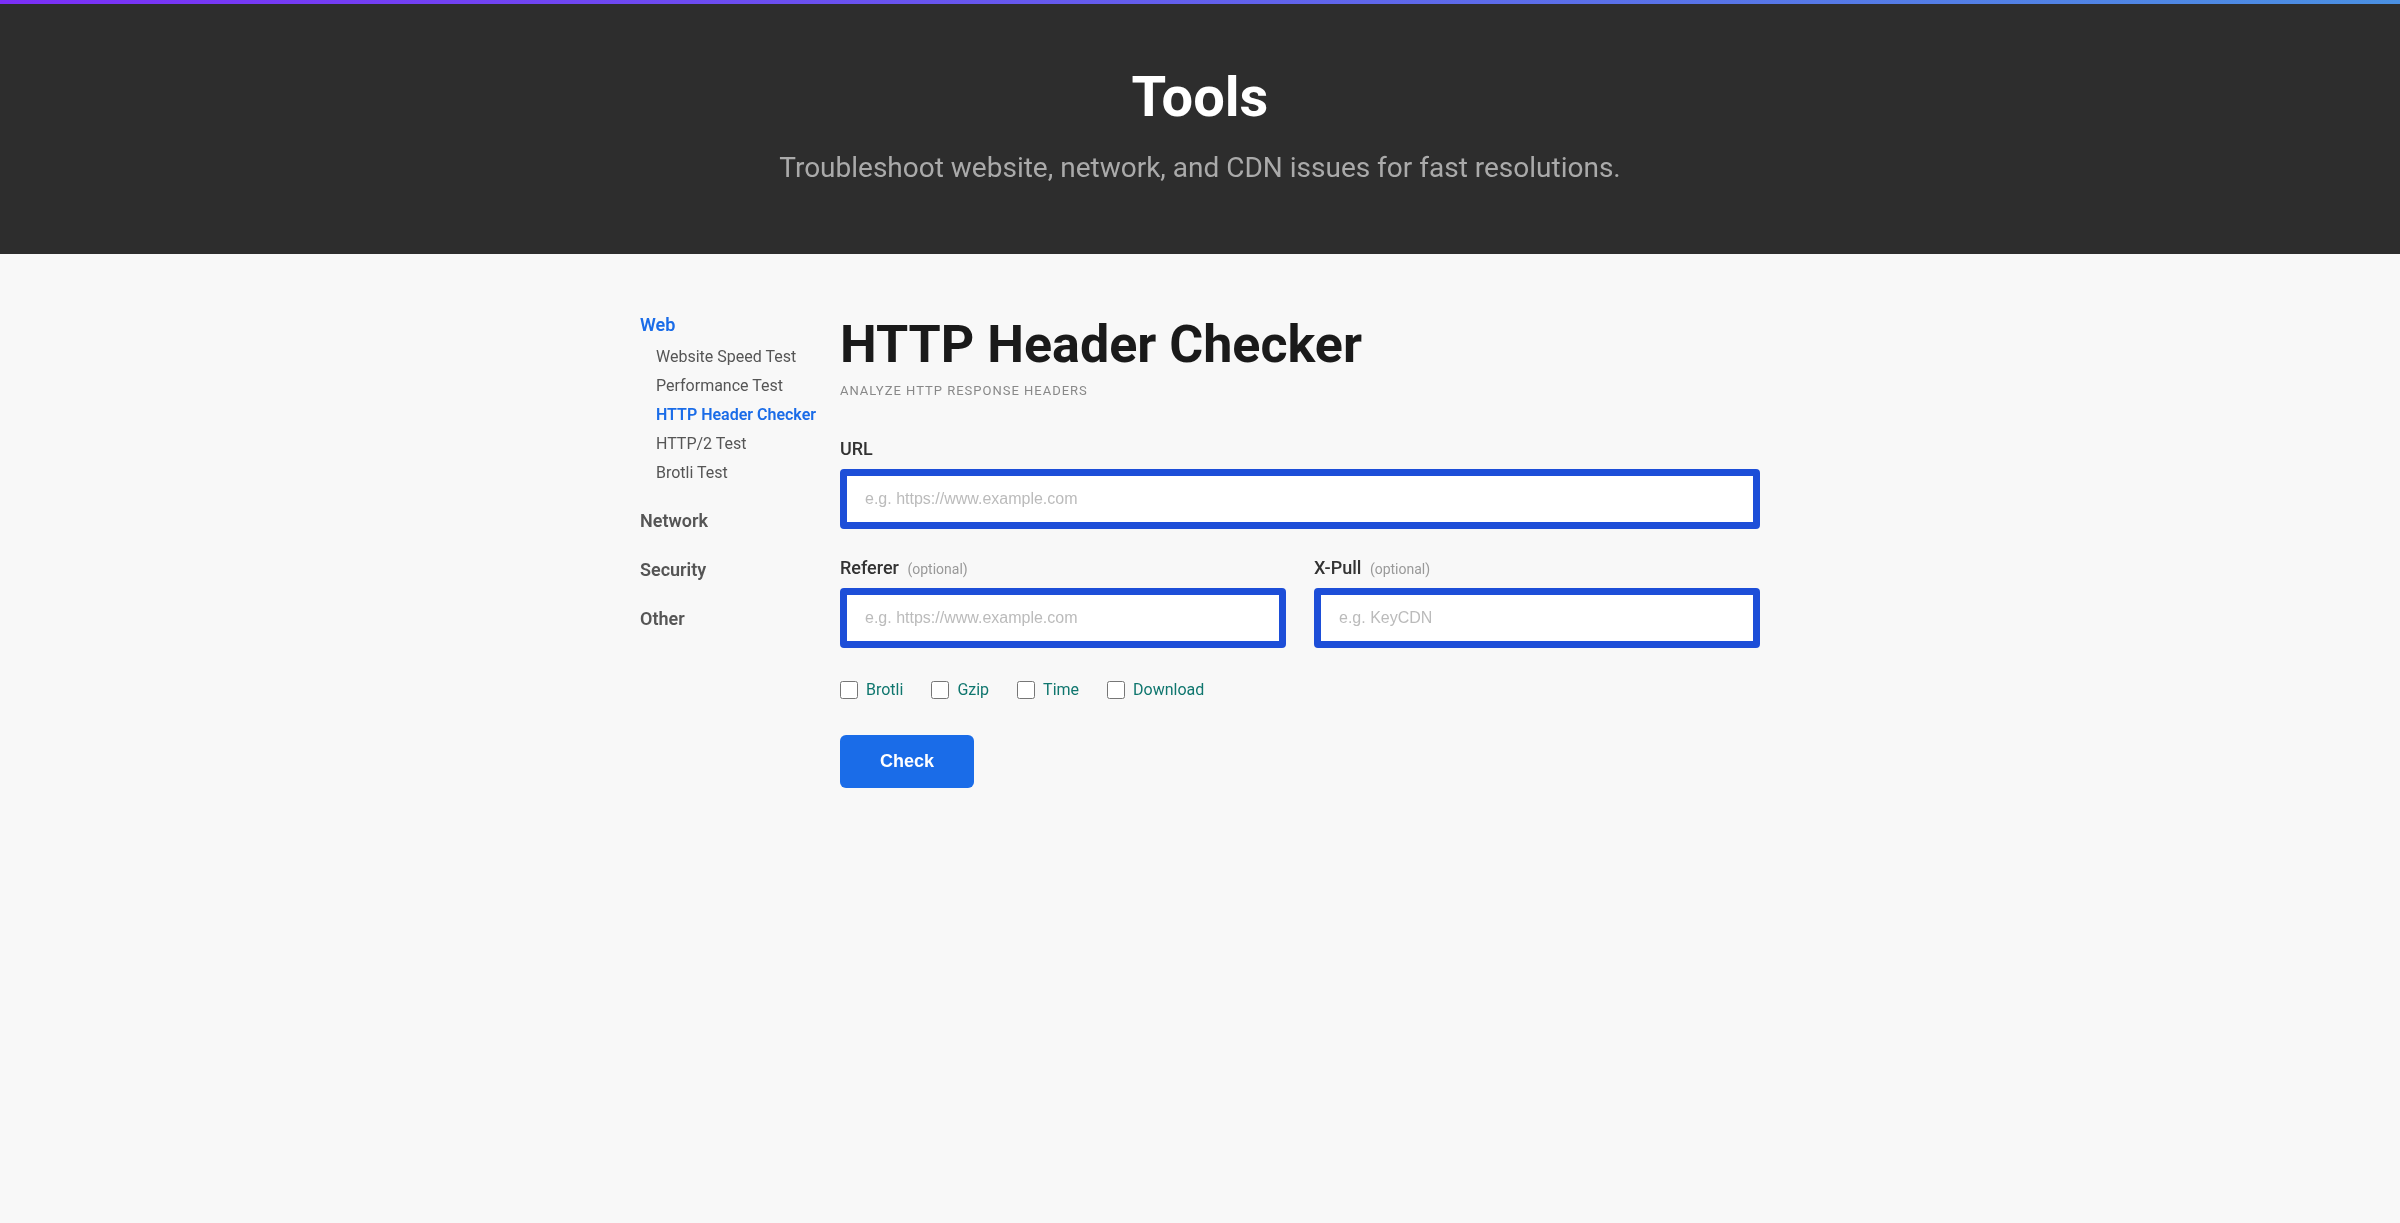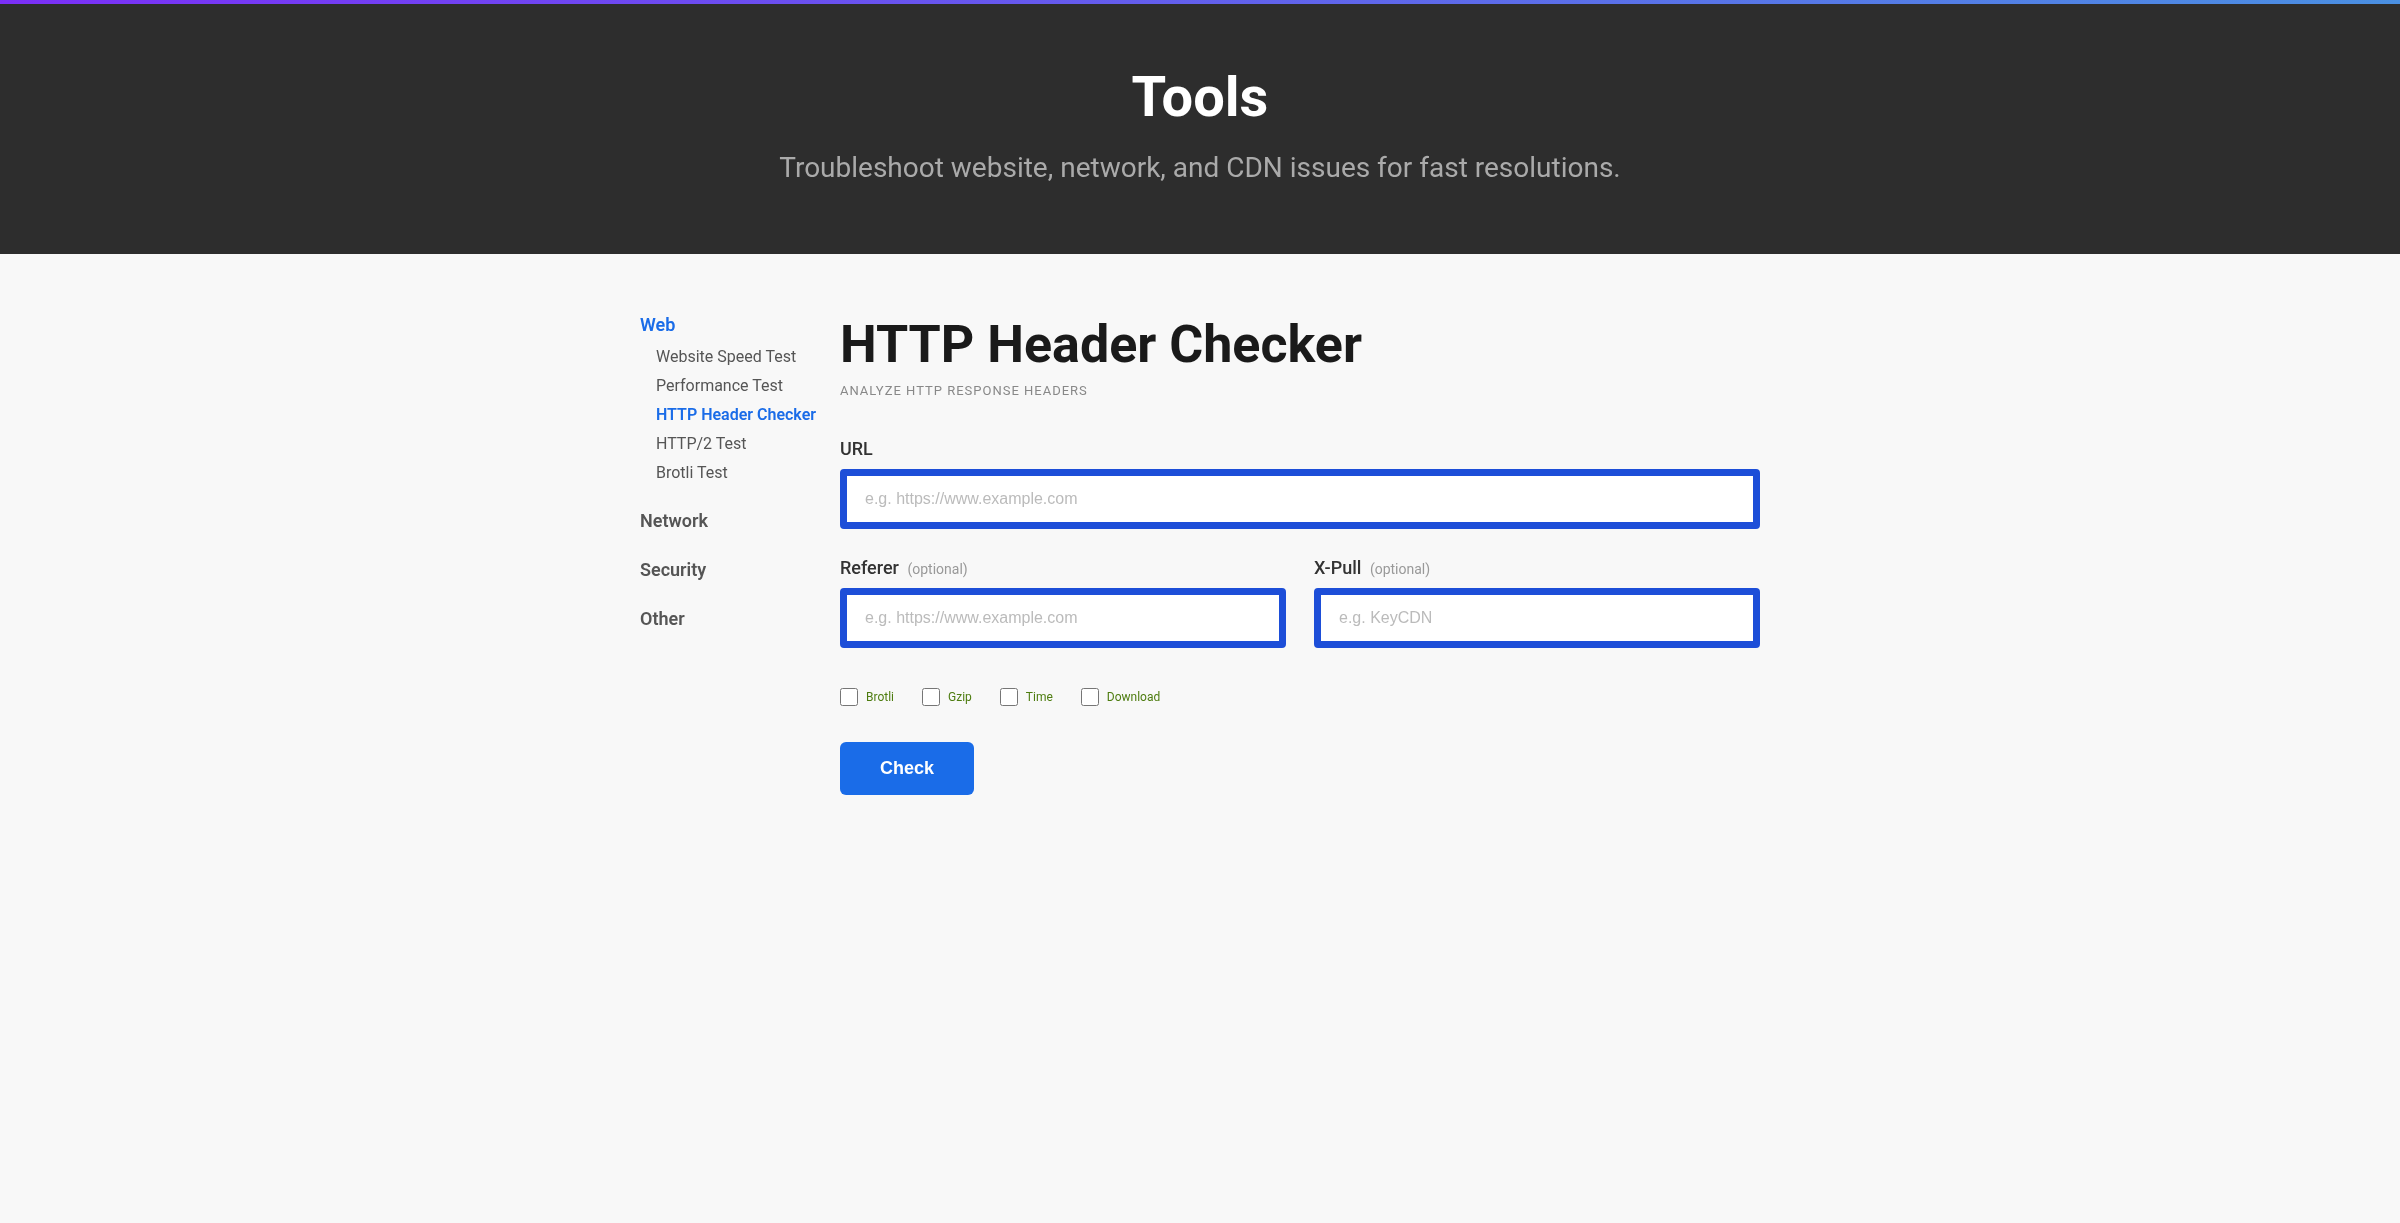--- a/index.html
+++ b/index.html
@@ -136,21 +136,21 @@
       background: #fff;
     }
 
     .form-input::placeholder {
       color: #bbb;
     }
 
     .form-row {
       display: flex;
       gap: 28px;
-      margin-bottom: 40px;
+      margin-bottom: 32px;
     }
 
     .form-row .form-group {
       flex: 1;
       margin-bottom: 0;
     }
 
     .checkboxes {
       display: flex;
       align-items: center;
@@ -166,22 +166,22 @@
     }
 
     .checkbox-item input[type="checkbox"] {
       width: 18px;
       height: 18px;
       cursor: pointer;
       accent-color: #1a6ce8;
     }
 
     .checkbox-item label {
-      font-size: 12px;
-      color: #4d7c0f;
+      font-size: 16px;
+      color: #0f766e;
       cursor: pointer;
     }
 
     .check-button {
       background: #1a6ce8;
       color: #fff;
       border: none;
       border-radius: 6px;
       padding: 16px 40px;
       font-size: 18px;

